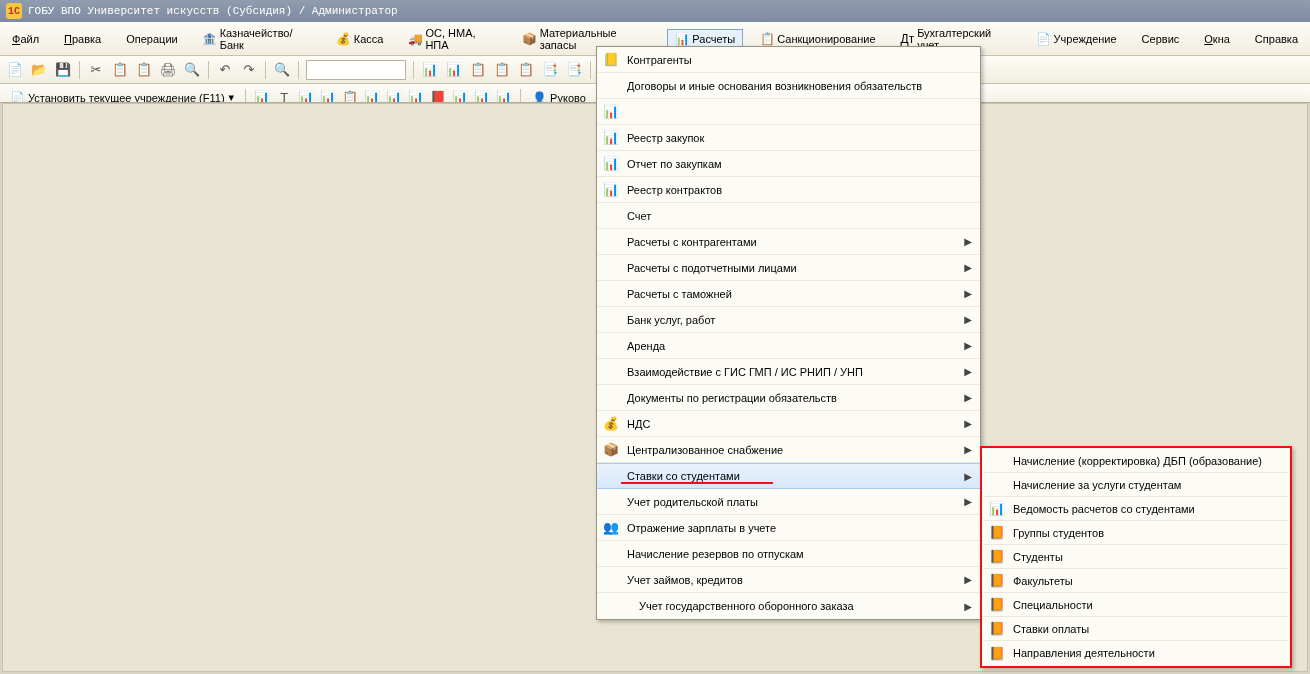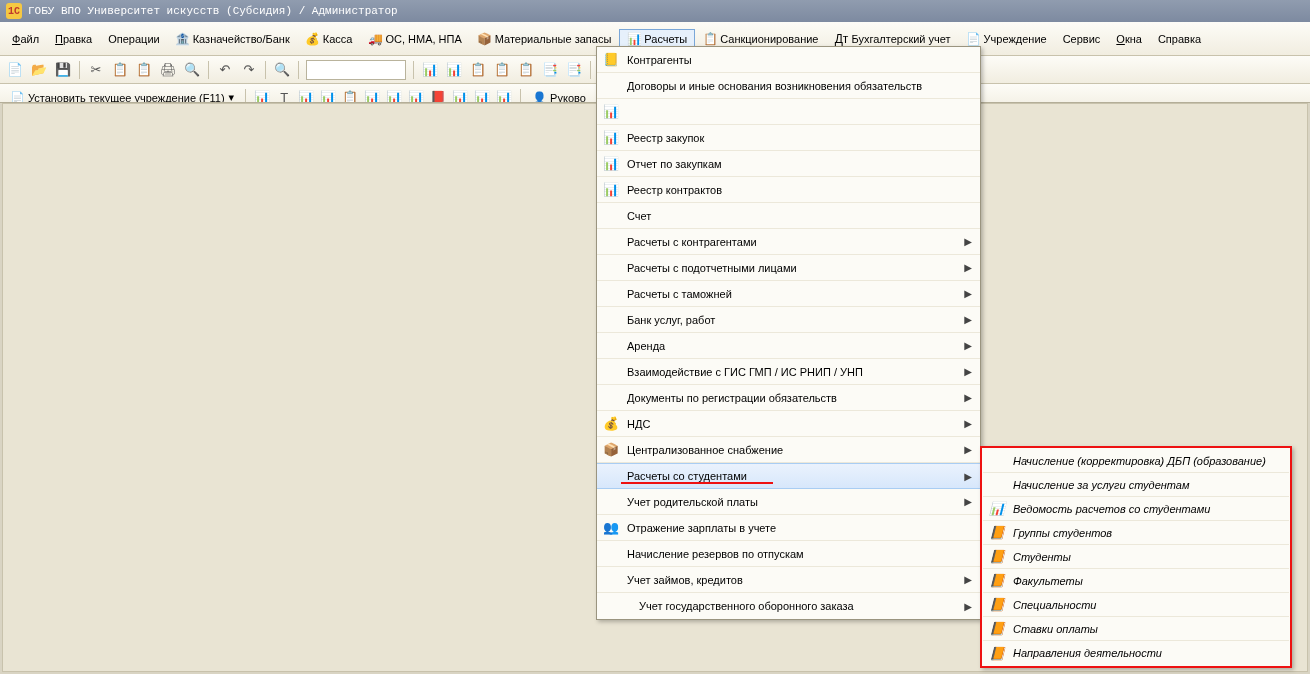--- a/index.html
+++ b/index.html
@@ -35,20 +35,21 @@
     font-size: 10px;
   }
   .menubar {
     height: 34px;
     background: linear-gradient(#fdfcf7, #f1ede0);
     border-bottom: 1px solid #c8c2ac;
     display: flex;
     align-items: center;
     padding: 0 4px;
     position: relative;
+    gap: 9px;
   }
   .menubar .mitem {
     padding: 3px 8px;
     cursor: default;
     display: flex;
     align-items: center;
     gap: 3px;
   }
   .menubar .mitem.active {
     background: #e6f0fb;
@@ -183,21 +184,20 @@
     box-shadow: 2px 2px 4px rgba(0,0,0,0.25);
     z-index: 11;
     padding: 1px;
   }
   .submenu .srow {
     height: 24px;
     display: flex;
     align-items: center;
     padding: 0 8px 0 4px;
     border-bottom: 1px solid #ece8da;
-    font-style: italic;
   }
   .submenu .srow:last-child { border-bottom: none; }
   .submenu .srow .ic {
     width: 20px;
     text-align: center;
     font-size: 13px;
     color: #8a7a3a;
   }
   .submenu .srow .lbl {
     flex: 1;
@@ -390,21 +390,21 @@
       <span class="lbl">НДС</span>
       <span class="arw">▶</span>
     </div>
     <div class="drow">
       <span class="ic">📦</span>
       <span class="lbl">Централизованное снабжение</span>
       <span class="arw">▶</span>
     </div>
     <div class="drow highlight">
       <span class="ic"></span>
-      <span class="lbl ured">Расчеты со студентами</span>
+      <span class="lbl ured">Ставки со студентами</span>
       <span class="arw">▶</span>
     </div>
     <div class="drow">
       <span class="ic"></span>
       <span class="lbl">Учет родительской платы</span>
       <span class="arw">▶</span>
     </div>
     <div class="drow">
       <span class="ic">👥</span>
       <span class="lbl">Отражение зарплаты в учете</span>

